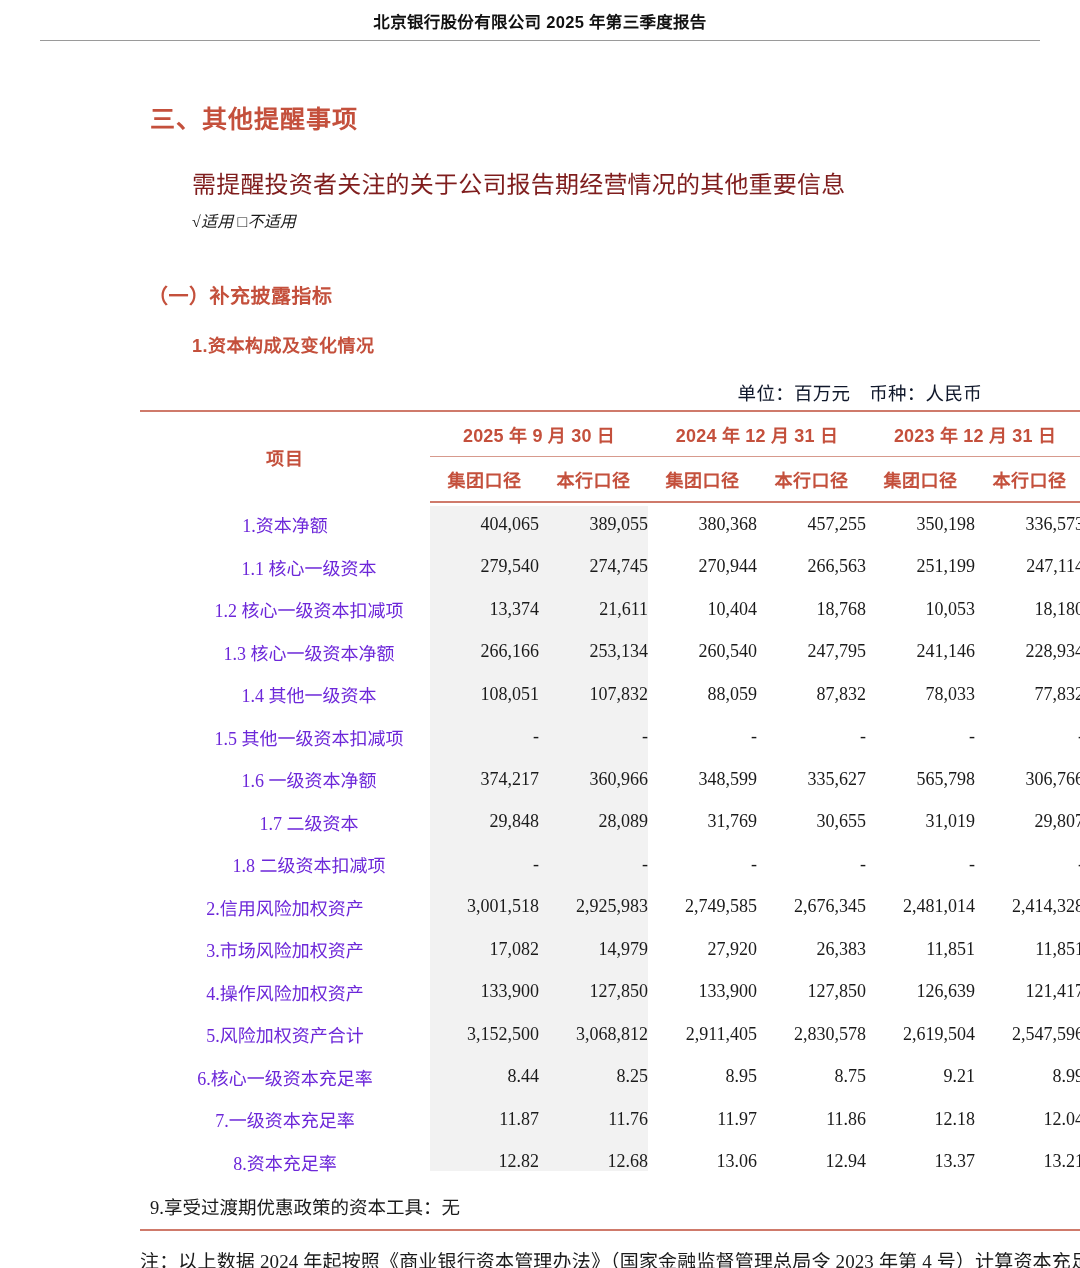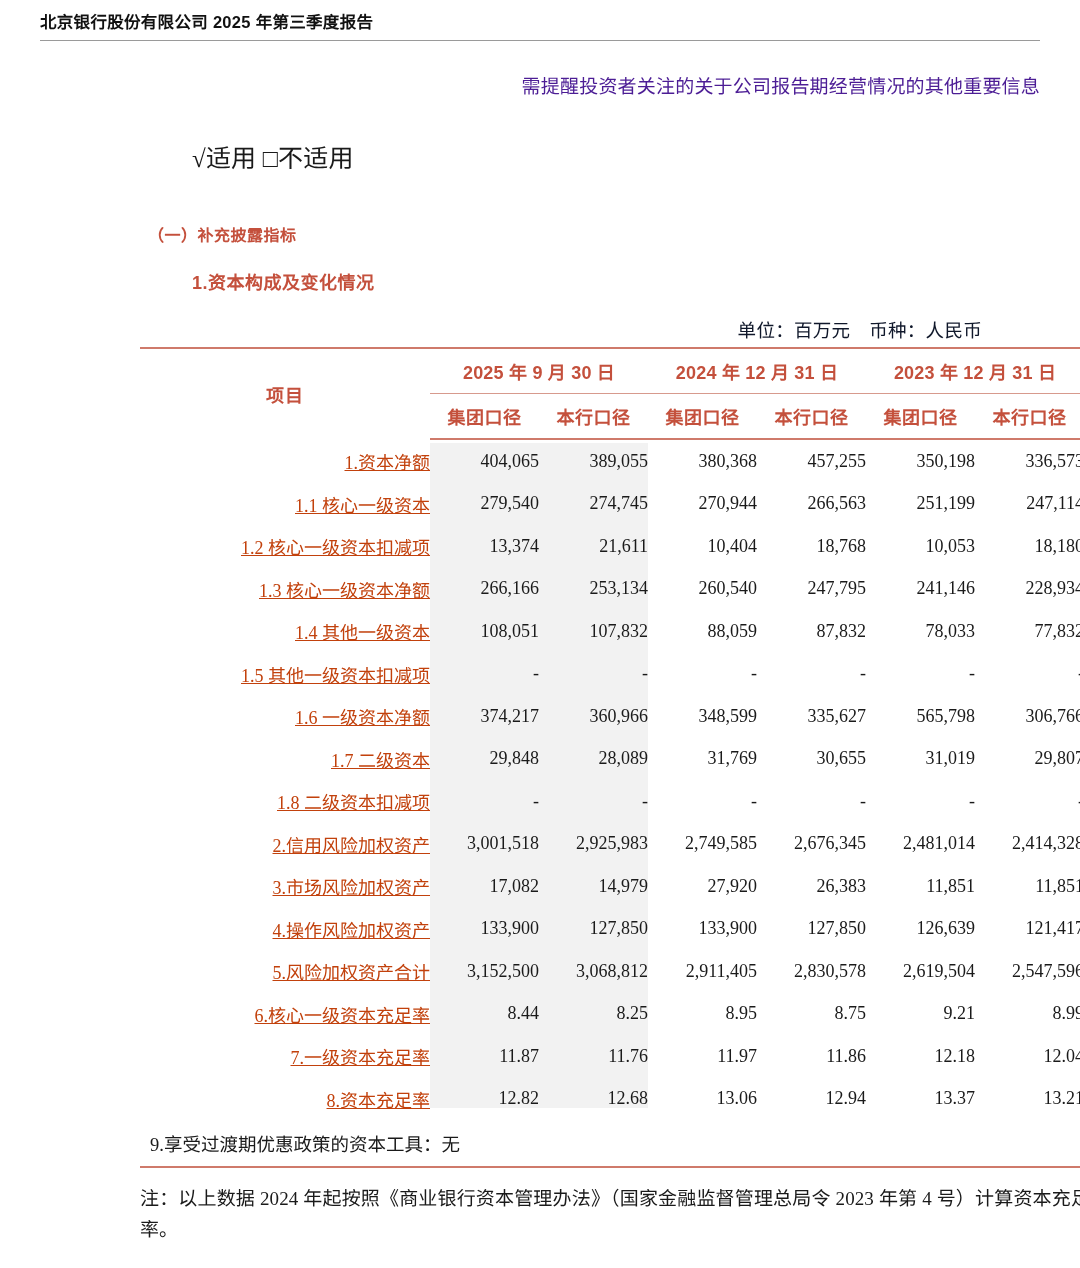--- a/index.html
+++ b/index.html
@@ -13,20 +13,21 @@
     height: 1268px;
     font-family: "Liberation Serif", "DejaVu Serif", serif;
     color: #1a1a1a;
     position: relative;
     overflow: hidden;
   }
 
   
   .page-header {
     padding: 9px 0 7px 0;
+    text-align: center;
     border-bottom: 1.5px solid #9a9a9a;
     width: 1000px;
     margin: 0 auto;
   }
   .page-header-title {
     font-family: "Liberation Sans", "DejaVu Sans", sans-serif;
     font-weight: bold;
     font-size: 16.5px;
     letter-spacing: 0.3px;
     color: #111;
@@ -40,38 +41,38 @@
   .section-heading {
     color: #c4503c;
     font-family: "Liberation Sans", "DejaVu Sans", sans-serif;
     font-weight: bold;
     font-size: 25px;
     margin: 58px 0 0 110px;
     letter-spacing: 1px;
   }
 
   .body-line {
-    font-size: 19px;
-    color: #4c1d95;
+    font-size: 24px;
+    color: #7f1d1d;
     margin: 30px 0 0 152px;
     letter-spacing: 0.2px;
-    text-align: right;
   }
   .applicable-line {
-    font-size: 25px;
+    font-size: 16px;
     color: #1a1a1a;
-    margin: 40px 0 0 152px;
+    margin: 8px 0 0 152px;
     letter-spacing: 0.2px;
+    font-style: italic;
   }
 
   .sub-heading {
     color: #c4503c;
     font-family: "Liberation Sans", "DejaVu Sans", sans-serif;
     font-weight: bold;
-    font-size: 16px;
+    font-size: 20px;
     margin: 48px 0 0 108px;
     letter-spacing: 0.5px;
   }
   .sub-sub-heading {
     color: #c4503c;
     font-family: "Liberation Sans", "DejaVu Sans", sans-serif;
     font-weight: bold;
     font-size: 18px;
     margin: 22px 0 0 152px;
     letter-spacing: 0.5px;
@@ -148,26 +149,25 @@
   }
 
   .row-top-border > th {
     border-top: 2px solid #cf7a6b;
   }
   .head-bottom > td, .head-bottom > th {
     border-bottom: 2px solid #cf7a6b;
   }
 
   td.label {
-    text-align: right;
+    text-align: center;
     padding: 0 0 0 10px;
     font-size: 18.5px;
-    color: #c2410c;
+    color: #6d28d9;
     white-space: nowrap;
-    text-decoration: underline;
   }
   td.label.lvl2 {
     padding-left: 48px;
   }
   td.num {
     text-align: right;
     padding-right: 14px;
     font-size: 18.5px;
     color: #1a1a1a;
     font-variant-numeric: tabular-nums;
@@ -199,20 +199,21 @@
 </style>
 </head>
 <body>
 
 <div class="page-header">
   <div class="page-header-title">北京银行股份有限公司 2025 年第三季度报告</div>
 </div>
 
 <div class="content">
 
+  <h1 class="section-heading">三、其他提醒事项</h1>
 
   <p class="body-line">需提醒投资者关注的关于公司报告期经营情况的其他重要信息</p>
 
   <p class="applicable-line">√适用 □不适用</p>
 
   <h2 class="sub-heading">（一）补充披露指标</h2>
 
   <h3 class="sub-sub-heading">1.资本构成及变化情况</h3>
 
   <div class="unit-line">单位：百万元　币种：人民币</div>

